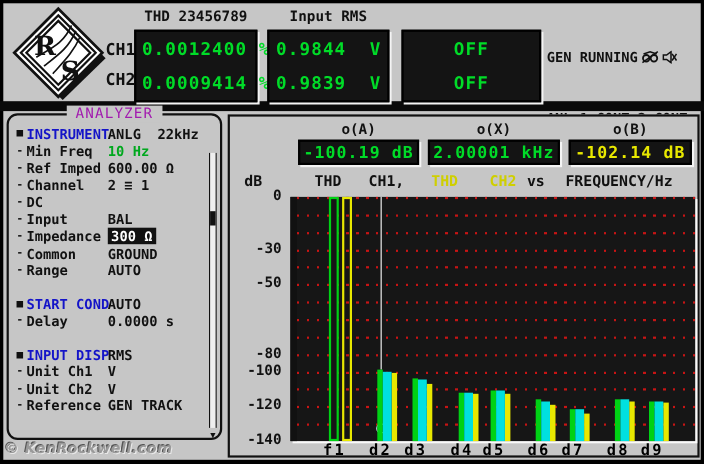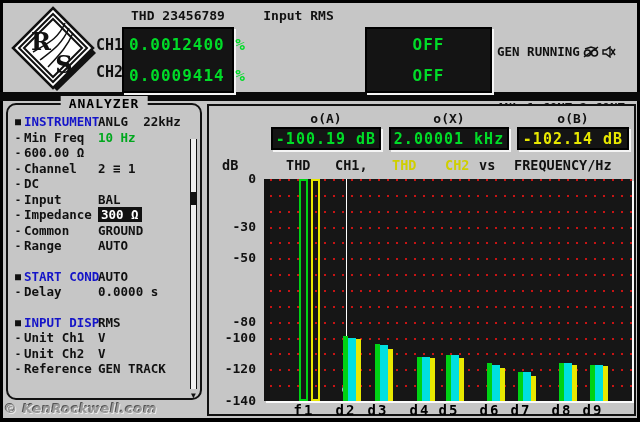--- a/index.html
+++ b/index.html
@@ -17,21 +17,21 @@
   .disp-label { position:absolute; font-weight:bold; font-size:13px; color:#111; text-align:center; }
   .ch-label { position:absolute; font-weight:bold; font-size:15px; color:#111; }
   #status { position:absolute; left:497px; top:7px; width:138px; font-weight:bold; font-size:12.5px; color:#111; line-height:18px; white-space:pre; }
   .sticon { display:inline-block; vertical-align:-2px; margin-left:3px; }
   #date-row { position:relative; margin-top:4px; }
   #mouse-icon { position:absolute; right:0; top:3px; width:9px; height:10px; background:#111; border-radius:50% 50% 50% 50%/60% 60% 40% 40%; }
   #mouse-icon:after { content:""; position:absolute; left:3px; top:-1px; width:2px; height:4px; background:#c6c6c6; transform:rotate(20deg); }
 
   
   #apanel { position:absolute; left:6px; top:103px; width:196px; height:297px; border:2px solid #111; border-radius:10px; background:#c6c6c6; }
-  #apanel-title { position:absolute; left:50%; top:-9px; transform:translateX(-50%); background:#c6c6c6; padding:0 8px; font-weight:bold; font-size:13px; color:#000000; letter-spacing:1px; }
+  #apanel-title { position:absolute; left:50%; top:-9px; transform:translateX(-50%); background:#c6c6c6; padding:0 8px; font-weight:normal; font-size:13px; color:#a21caf; letter-spacing:1px; }
   #menu { position:absolute; left:4px; top:9px; width:182px; }
   .menu-row { position:relative; height:15.5px; display:flex; align-items:center; font-weight:bold; font-size:12.5px; color:#111; white-space:pre; }
   .menu-row .bullet { width:12px; text-align:center; font-size:10px; }
   .menu-row .label { width:74px; }
   .menu-row .value { white-space:pre; }
   .label.blue { color:#1414c8; }
   .value.green { color:#00a81e; }
   .value.hl { background:#111; color:#fff; padding:0 3px; }
   .menu-row.spacer { height:15px; }
   #ascroll { position:absolute; right:3px; top:34px; width:7px; height:250px; background:#efefef; border-left:1.5px solid #111; border-right:1.5px solid #111; }
@@ -78,20 +78,24 @@
   <div class="ch-label" style="left:96px;top:36px;">CH1</div>
   <div class="ch-label" style="left:96px;top:63px;">CH2</div>
 
   <div class="disp-label" style="left:122px;top:8px;width:112px;">THD 23456789</div>
   <div class="disp" style="left:122px;top:27px;width:112px;height:66px;">
     <div class="row green" style="padding-left:5px;">0.0012400 %</div>
     <div class="row green" style="padding-left:5px;">0.0009414 %</div>
   </div>
 
   <div class="disp-label" style="left:243px;top:8px;width:111px;">Input RMS</div>
+  <div class="disp" style="left:243px;top:27px;width:111px;height:66px;">
+    <div class="row green" style="padding-left:6px;">0.9844  V</div>
+    <div class="row green" style="padding-left:6px;">0.9839  V</div>
+  </div>
 
   <div class="disp" style="left:365px;top:27px;width:127px;height:66px;">
     <div class="row green" style="justify-content:center;">OFF</div>
     <div class="row green" style="justify-content:center;">OFF</div>
   </div>
 
   <div id="status">
     <div><span>GEN RUNNING</span><span class="sticon"><svg width="16" height="12" viewBox="0 0 16 12">
             <circle cx="4.5" cy="7" r="3" fill="none" stroke="#111" stroke-width="1.6"></circle>
             <circle cx="11.5" cy="7" r="3" fill="none" stroke="#111" stroke-width="1.6"></circle>
@@ -106,21 +110,21 @@
     <div>SWP OFF</div>
     <div id="date-row"><span>Jan 13 2017</span><span id="mouse-icon"></span></div>
     <div>Fri 14:18:33</div>
   </div>
 
   <div id="apanel">
     <div id="apanel-title">ANALYZER</div>
     <div id="menu">
         <div class="menu-row"><span class="bullet">■</span><span class="label blue">INSTRUMENT</span><span class="value">ANLG  22kHz</span></div>
         <div class="menu-row"><span class="bullet">-</span><span class="label">Min Freq</span><span class="value green">10 Hz</span></div>
-        <div class="menu-row"><span class="bullet">-</span><span class="value">600.00 Ω</span></div>
+        <div class="menu-row"><span class="bullet">-</span><span class="label">Ref Imped</span><span class="value">600.00 Ω</span></div>
         <div class="menu-row"><span class="bullet">-</span><span class="label">Channel</span><span class="value">2 ≡ 1</span></div>
         <div class="menu-row"><span class="bullet">-</span><span class="value">DC</span></div>
         <div class="menu-row"><span class="bullet">-</span><span class="label">Input</span><span class="value">BAL</span></div>
         <div class="menu-row"><span class="bullet">-</span><span class="label">Impedance</span><span class="value hl">300 Ω</span></div>
         <div class="menu-row"><span class="bullet">-</span><span class="label">Common</span><span class="value">GROUND</span></div>
         <div class="menu-row"><span class="bullet">-</span><span class="label">Range</span><span class="value">AUTO</span></div>
         <div class="menu-row spacer"></div>
         <div class="menu-row"><span class="bullet">■</span><span class="label blue">START COND</span><span class="value">AUTO</span></div>
         <div class="menu-row"><span class="bullet">-</span><span class="label">Delay</span><span class="value">0.0000 s</span></div>
         <div class="menu-row spacer"></div>

